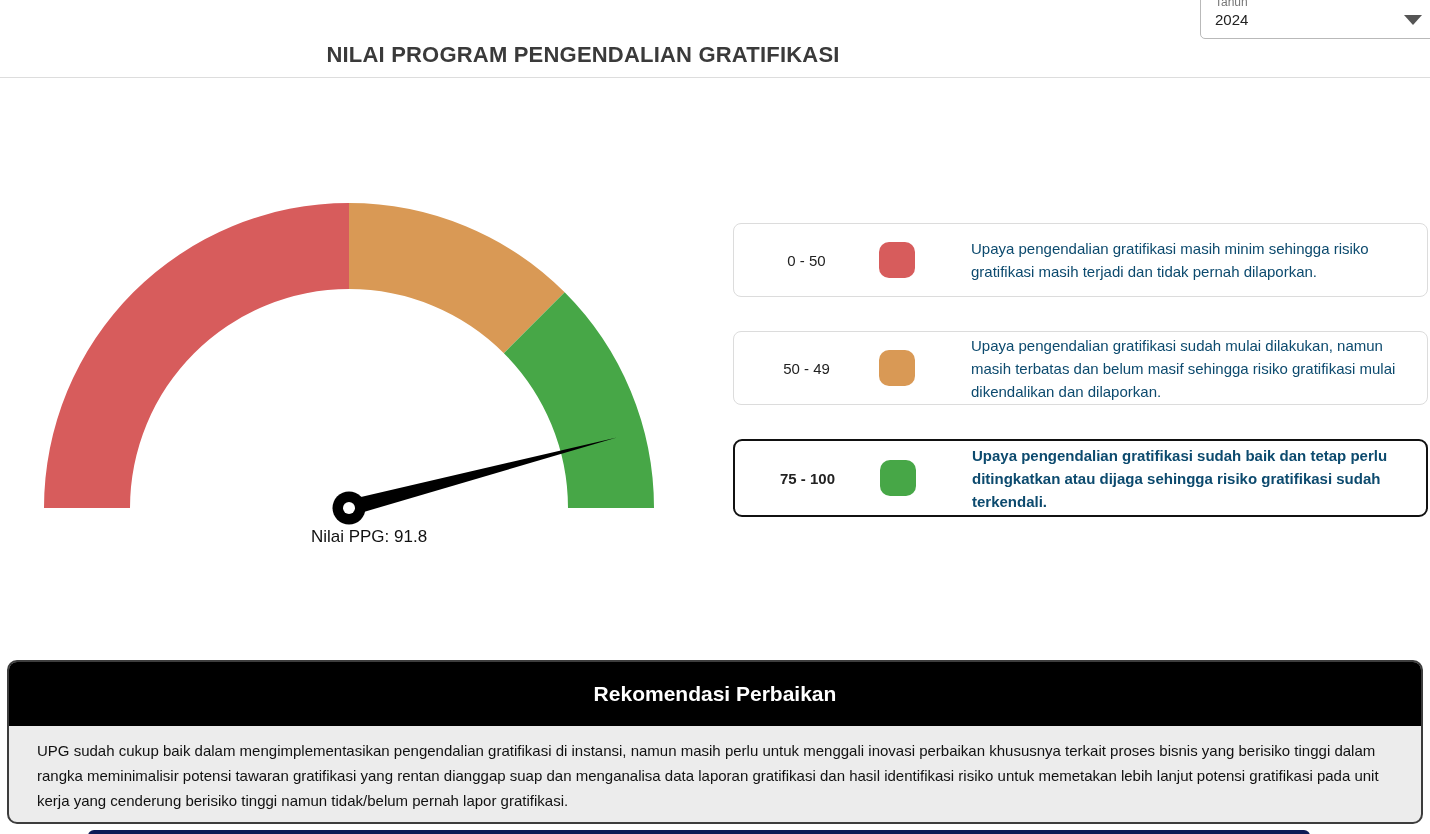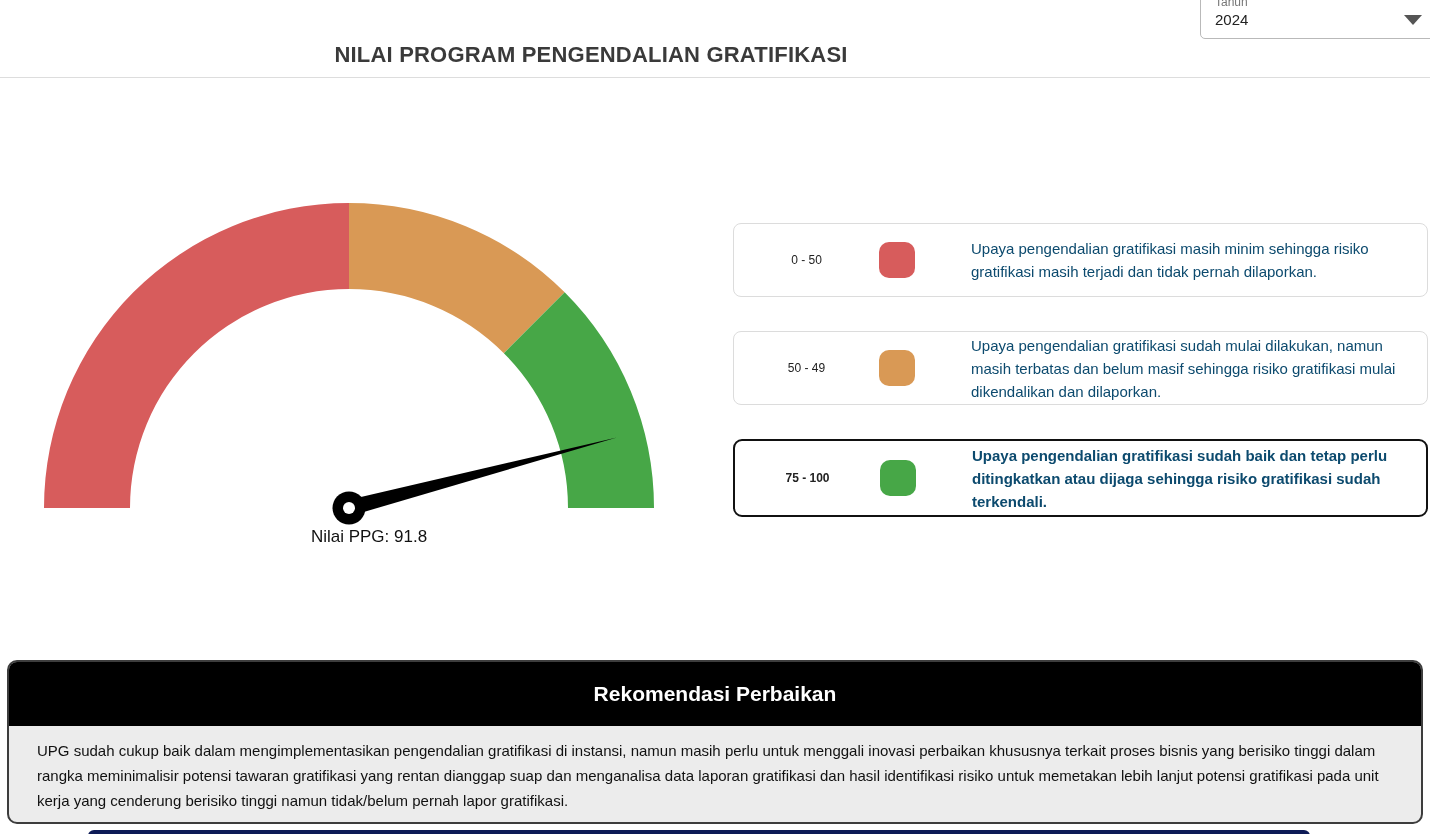--- a/index.html
+++ b/index.html
@@ -1,20 +1,20 @@
 <!DOCTYPE html>
 <html><head>
 <meta charset="utf-8">
 <style>
   * { margin:0; padding:0; box-sizing:border-box; }
   html,body { background:#fff; font-family:"Liberation Sans", sans-serif; }
   #page { position:relative; width:1430px; height:834px; overflow:hidden; background:#fff; }
 
   
-  .page-title { position:absolute; top:42px; left:12px; width:1158px; text-align:center;
+  .page-title { position:absolute; top:42px; left:4px; width:1158px; text-align:center;
     font-size:22px; font-weight:bold; color:#3a3a3a; letter-spacing:.2px; }
   .top-divider { position:absolute; top:77px; left:0; width:1430px; height:1px; background:#ddd; }
 
   .year-select { position:absolute; left:1200px; top:-16px; width:250px; height:55px;
     border:1px solid #b9b9b9; border-radius:5px; background:#fff; padding:11px 0 0 14px; cursor:pointer; }
   .year-select .ys-label { font-size:12px; color:#777; display:block; line-height:12px; }
   .year-select .ys-value { font-size:15px; color:#222; display:block; margin-top:3px; }
   .caret { position:absolute; left:203px; top:30px; width:0; height:0;
     border-left:9px solid transparent; border-right:9px solid transparent; border-top:10px solid #555; }
 
@@ -24,21 +24,21 @@
   .gauge-label { position:absolute; left:209px; top:347px; width:280px; text-align:center;
     font-size:17px; font-weight:normal; color:#111; }
 
   
   .legend-card { position:absolute; left:733px; width:695px; min-height:74px;
     border:1px solid #dcdcdc; border-radius:8px; background:#fff;
     display:flex; align-items:center; padding:12px 18px 12px 0; }
   .legend-card.lc1 { top:223px; height:74px; }
   .legend-card.lc2 { top:331px; height:74px; }
   .legend-card.lc3 { top:439px; height:78px; border:2.5px solid #111; border-radius:9px; }
-  .lc-range { width:145px; text-align:center; font-size:12px; color:#222; flex:none; }
+  .lc-range { width:145px; text-align:center; font-size:15px; color:#222; flex:none; }
   .lc-swatch { width:36px; height:36px; border-radius:10px; flex:none; }
   .lc-desc { margin-left:56px; width:500px; font-size:15px; line-height:23px; color:#0c4a6e; }
   .legend-card.lc3 .lc-range, .legend-card.lc3 .lc-desc { font-weight:bold; }
 
   
   .reco { position:absolute; left:7px; top:660px; width:1416px; height:164px;
     border:2.5px solid #3d3d3d; border-radius:10px; overflow:hidden; background:#ececec; }
   .reco-header { height:64px; display:flex; align-items:center; justify-content:center; }
   .reco-title { color:#fff; font-size:21px; font-weight:bold; }
   .reco-body { padding:12px 28px; font-size:15px; line-height:25px; color:#111; }

